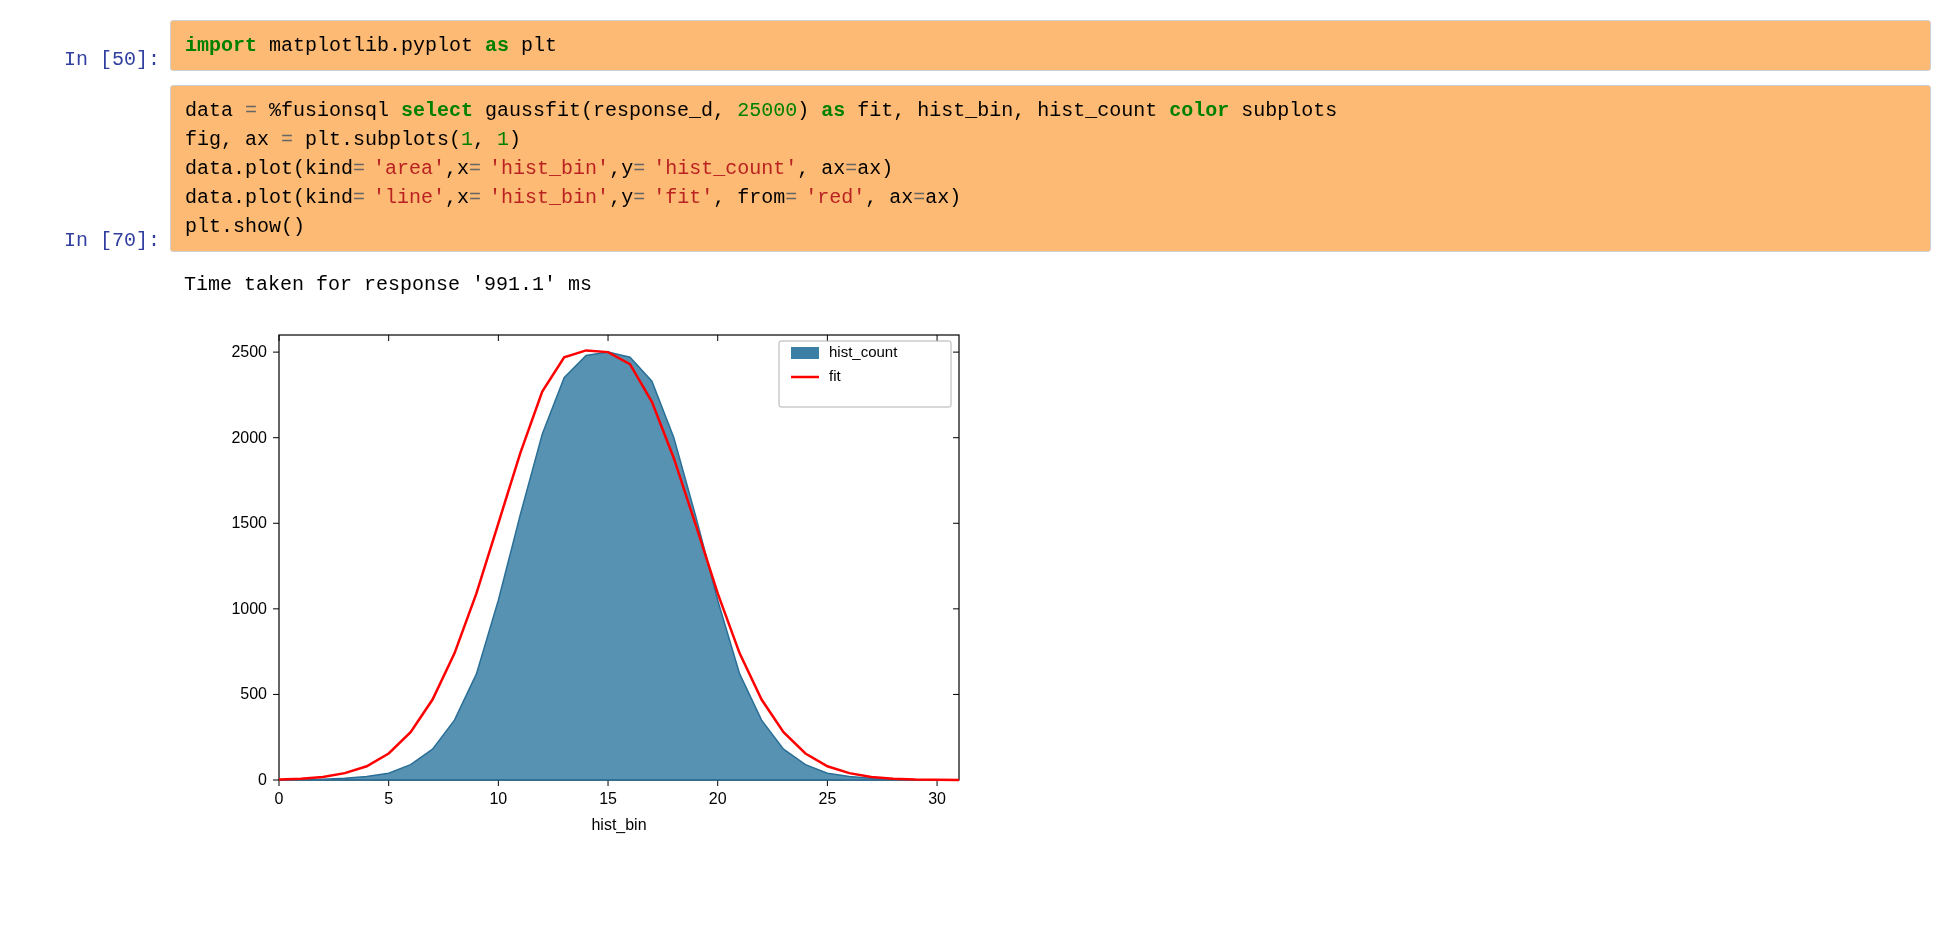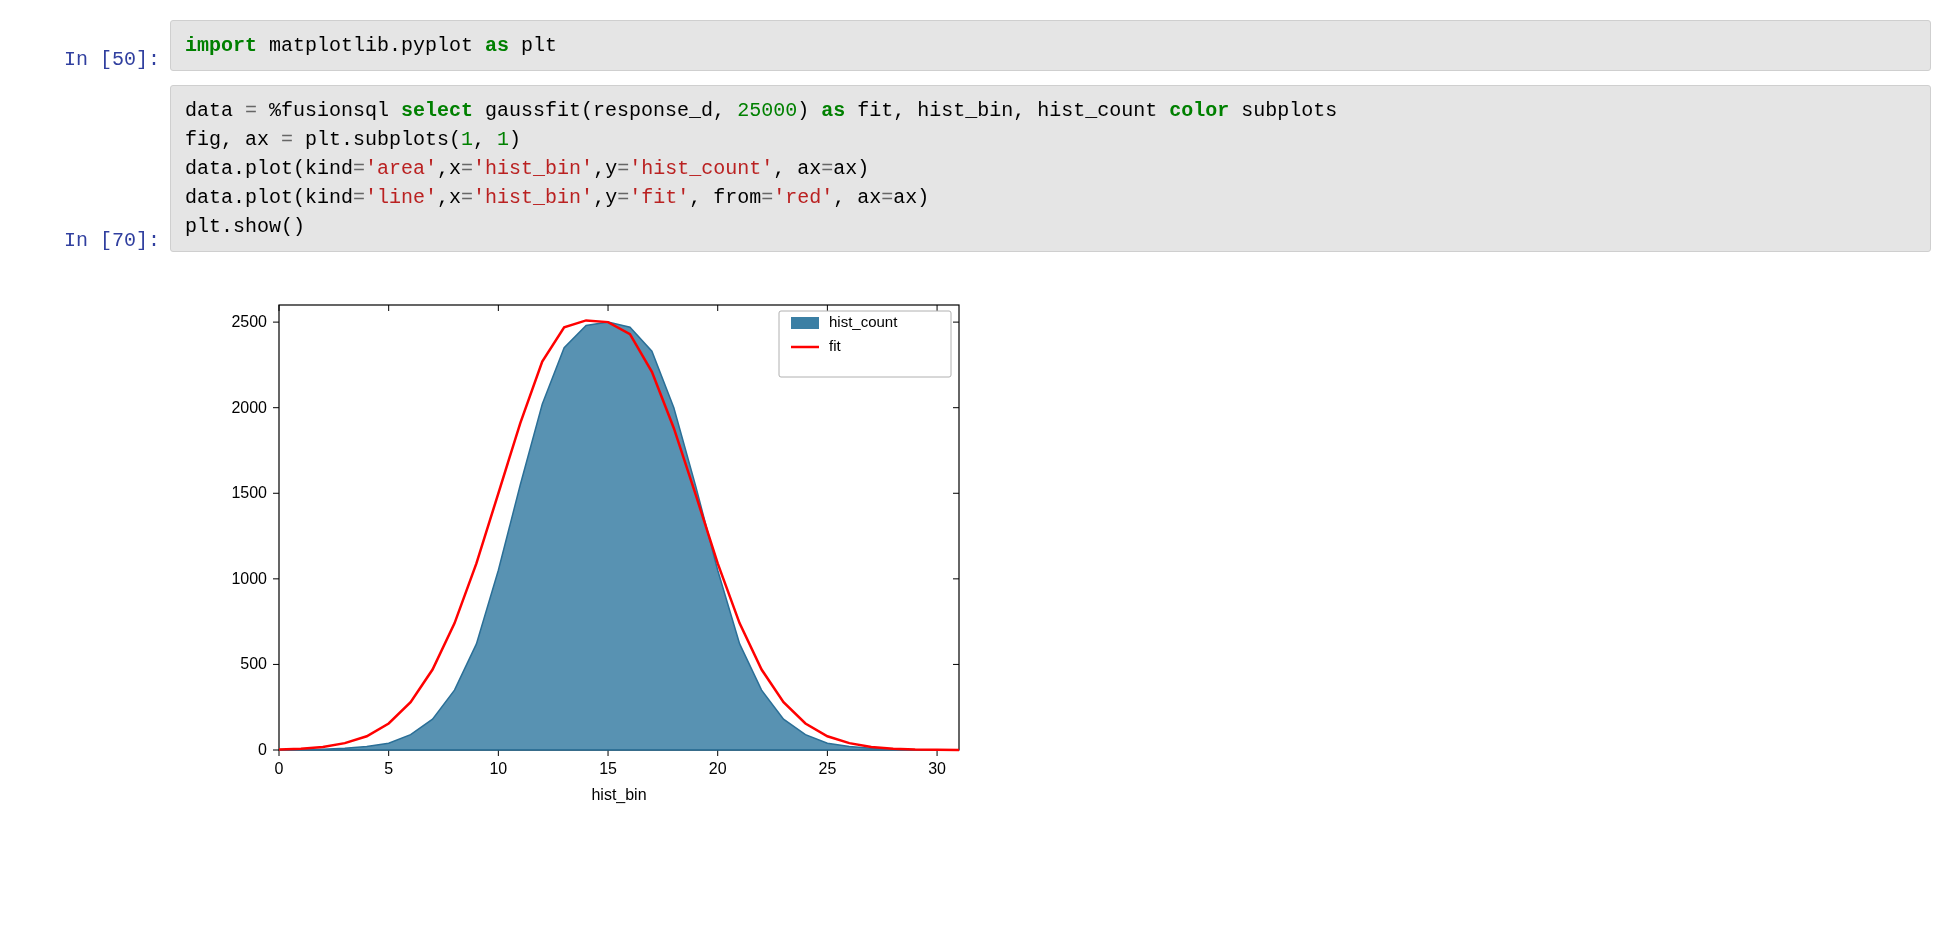--- a/index.html
+++ b/index.html
@@ -28,38 +28,38 @@
     font-family: "SFMono-Regular", Consolas, "Liberation Mono", Menlo, monospace;
     font-size: 20px;
     color: #303F9F;
     box-sizing: border-box;
     user-select: none;
   }
   .input-area {
     flex: 1;
     border: 1px solid #cfcfcf;
     border-radius: 3px;
-    background: #e5e5e5;
+    background: #fdba74;
     padding: 10px 14px;
     font-family: "SFMono-Regular", Consolas, "Liberation Mono", Menlo, monospace;
     font-size: 20px;
     line-height: 1.45;
     white-space: pre;
     overflow-x: auto;
   }
   .output-area {
     flex: 1;
     padding: 4px 14px 4px 14px;
     font-family: "SFMono-Regular", Consolas, "Liberation Mono", Menlo, monospace;
     font-size: 20px;
     line-height: 1.5;
   }
   
   .kw { color: #008000; font-weight: bold; }
-  .str { color: #BA2121; }
+  .str { color: #BA2121; margin-left: 8px; }
   .num-lit { color: #008000; }
   .op  { color: #666; }
 
   
   .chart-wrap {
     margin-top: 10px;
   }
   .chart-svg {
     display: block;
   }
@@ -98,20 +98,21 @@
     <div class="input-area" id="code-1"><span>data </span><span class="op">=</span><span> %fusionsql </span><span class="kw">select</span><span> gaussfit(response_d, </span><span class="num-lit">25000</span><span>) </span><span class="kw">as</span><span> fit, hist_bin, hist_count </span><span class="kw">color</span><span> subplots
 </span><span>fig, ax </span><span class="op">=</span><span> plt.subplots(</span><span class="num-lit">1</span><span>, </span><span class="num-lit">1</span><span>)
 </span><span>data.plot(kind</span><span class="op">=</span><span class="str">'area'</span><span>,x</span><span class="op">=</span><span class="str">'hist_bin'</span><span>,y</span><span class="op">=</span><span class="str">'hist_count'</span><span>, ax</span><span class="op">=</span><span>ax)
 </span><span>data.plot(kind</span><span class="op">=</span><span class="str">'line'</span><span>,x</span><span class="op">=</span><span class="str">'hist_bin'</span><span>,y</span><span class="op">=</span><span class="str">'fit'</span><span>, from</span><span class="op">=</span><span class="str">'red'</span><span>, ax</span><span class="op">=</span><span>ax)
 </span><span>plt.show()</span></div>
   </div>
 
   <div class="cell">
     <div class="prompt"></div>
     <div class="output-area">
+      <div>Time taken for response '991.1' ms</div>
       <div class="chart-wrap">
         <svg id="chart" class="chart-svg" width="795" height="540">
             <rect x="95" y="25" width="680" height="445" fill="none" stroke="#000000" stroke-width="1.2"></rect>
             <g class="axis">
               <line x1="95" y1="470" x2="95" y2="476" stroke="#000" stroke-width="1"></line>
               <line x1="95" y1="25" x2="95" y2="31" stroke="#000" stroke-width="1"></line>
               <text x="95" y="494" text-anchor="middle">0</text>
               <line x1="204.67741935483872" y1="470" x2="204.67741935483872" y2="476" stroke="#000" stroke-width="1"></line>
               <line x1="204.67741935483872" y1="25" x2="204.67741935483872" y2="31" stroke="#000" stroke-width="1"></line>
               <text x="204.67741935483872" y="494" text-anchor="middle">5</text>

